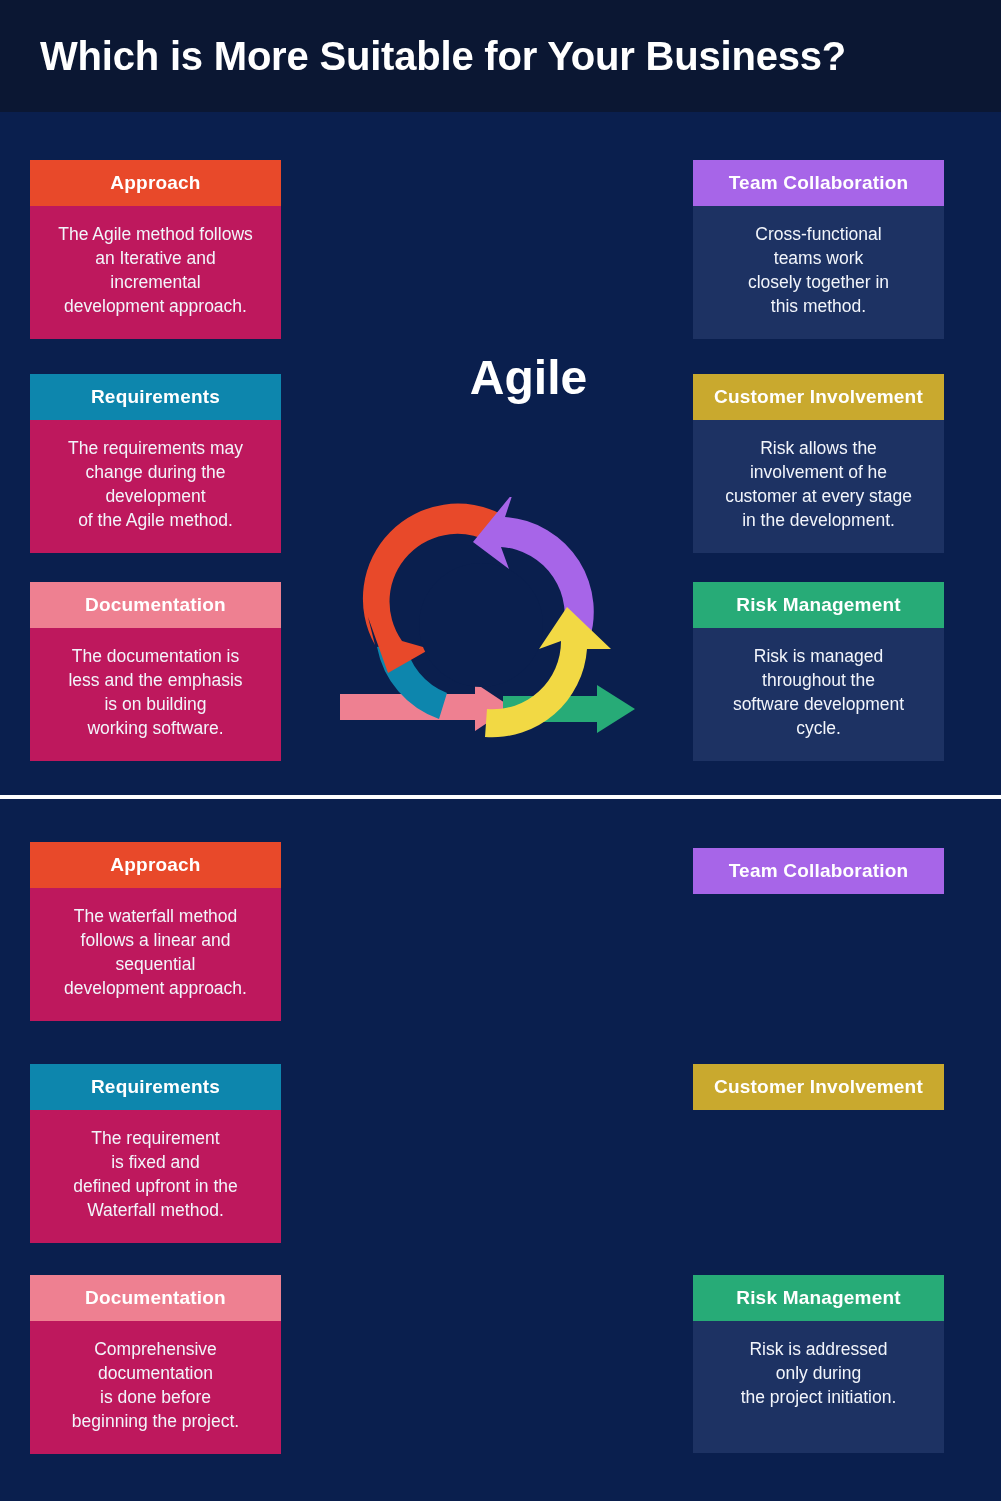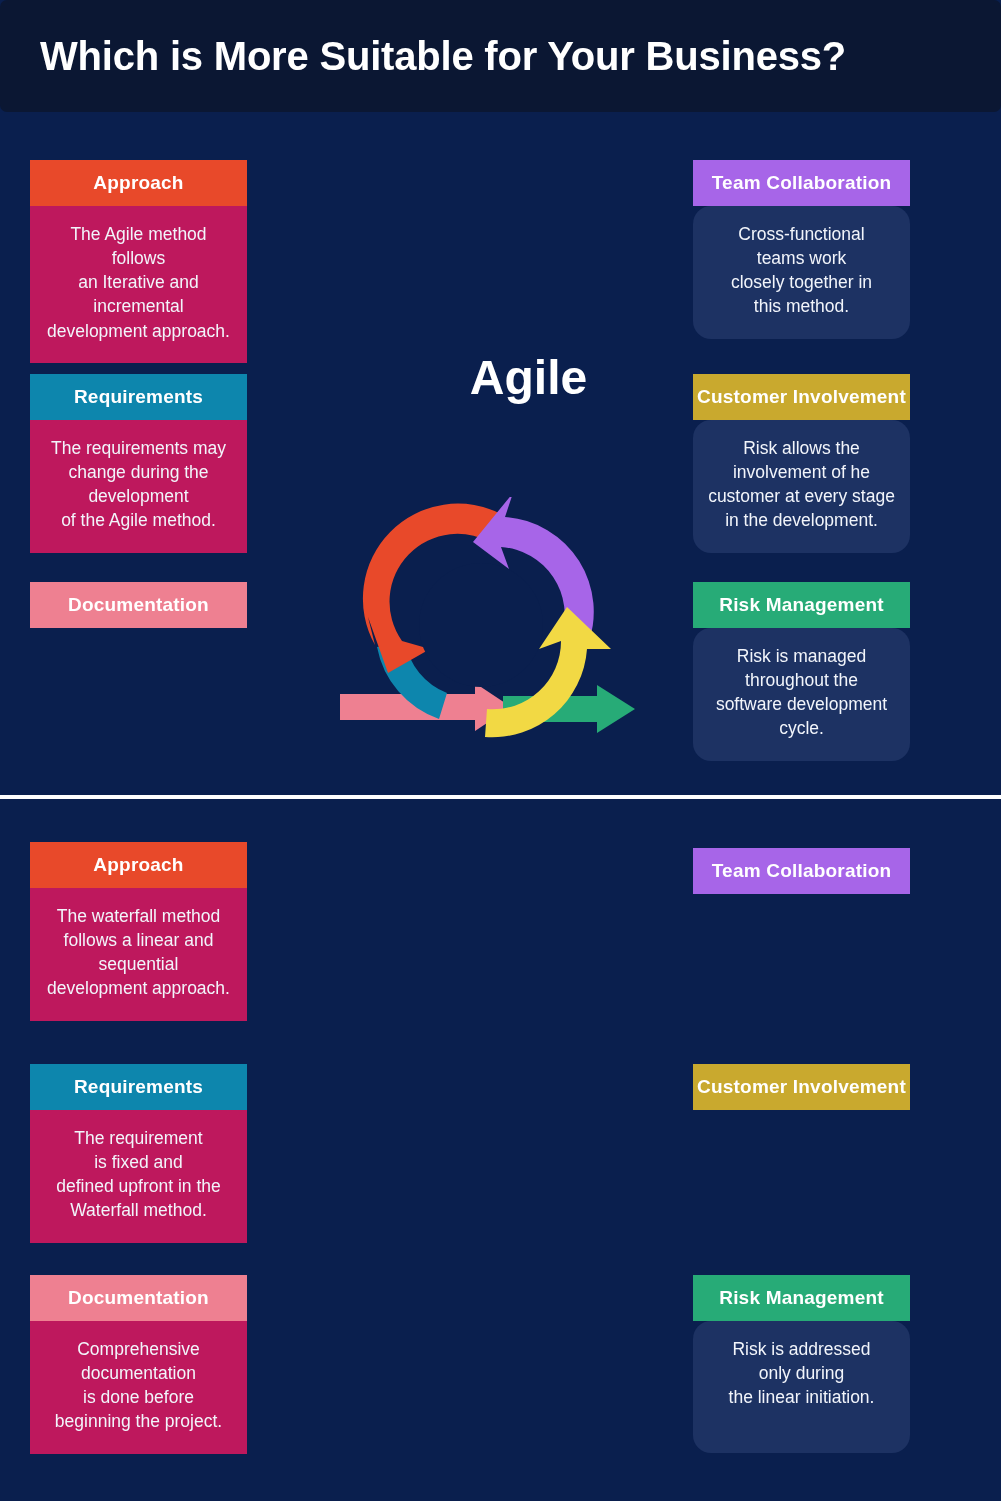--- a/index.html
+++ b/index.html
@@ -9,21 +9,21 @@
     font-family:"Liberation Sans", sans-serif;
     overflow:hidden;
     position:relative;
   }
   .page{position:relative;width:1001px;height:1501px;background:#0a1f4e;}
 
   
   .header{
     position:absolute;left:0;top:0;width:1001px;height:112px;
     background:#0b1733;
-    display:flex;align-items:center;border-radius:7px;
+    display:flex;align-items:center;
   }
   .header h1{
     margin:0 0 0 40px;
     font-size:40px;font-weight:bold;color:#ffffff;
     letter-spacing:-0.2px;line-height:1.1;
   }
 
   
   .section{position:absolute;left:0;width:1001px;}
   #agile-section{top:112px;height:685px;}
@@ -35,38 +35,38 @@
   }
 
   .section-title{
     position:absolute;left:0;width:1001px;text-align:center;
     color:#ffffff;font-weight:bold;
   }
   #agile-title{top:238px;font-size:48px;padding-left:28px;}
 
   
   .card{
-    position:absolute;width:217px;
+    position:absolute;width:251px;
   }
   .card-header{
     height:46px;line-height:46px;text-align:center;
     font-size:19px;font-weight:bold;color:#ffffff;
     letter-spacing:0.2px;
     white-space:nowrap;
   }
   .card-body{
     background:#be185d;
     padding:16px 12px 20px 12px;
     text-align:center;
     color:#f2f5fb;
     font-size:17.5px;
     line-height:1.38;
     white-space:pre-line;
   }
-  .card.right .card-body{background:#1d3263;border-radius:18px;}
+  .card.right .card-body{background:#1d3263;}
 
   
   .col-left{left:30px;}
   .col-right{left:693px;}
 
   
   #agile-diagram{
     position:absolute;left:335px;top:385px;width:330px;height:270px;
   }
 </style>
@@ -128,20 +128,24 @@
     <div class="card col-left" style="top:262px;">
       <div class="card-header" style="background:#0d86ad;">Requirements</div>
       <div class="card-body">The requirements may
 change during  the
 development
 of the Agile method.</div>
     </div>
 
     <div class="card col-left" style="top:470px;">
       <div class="card-header" style="background:#ee8091;">Documentation</div>
+      <div class="card-body">The documentation is
+less and the emphasis
+is on building
+working software.</div>
     </div>
 
     <div class="card col-right right" style="top:48px;">
       <div class="card-header" style="background:#a765e8;">Team Collaboration</div>
       <div class="card-body">Cross-functional
 teams work
 closely together in
 this method.</div>
     </div>
 
@@ -195,17 +199,17 @@
     </div>
 
     <div class="card col-right right" style="top:264px;">
       <div class="card-header" style="background:#c9a92e;">Customer Involvement</div>
     </div>
 
     <div class="card col-right right" style="top:475px;">
       <div class="card-header" style="background:#27ab77;">Risk Management</div>
       <div class="card-body" style="padding-bottom:44px;">Risk is addressed
 only during
-the linear initiation.</div>
+the project initiation.</div>
     </div>
   </div>
 
 </div>
 
 </body></html>

